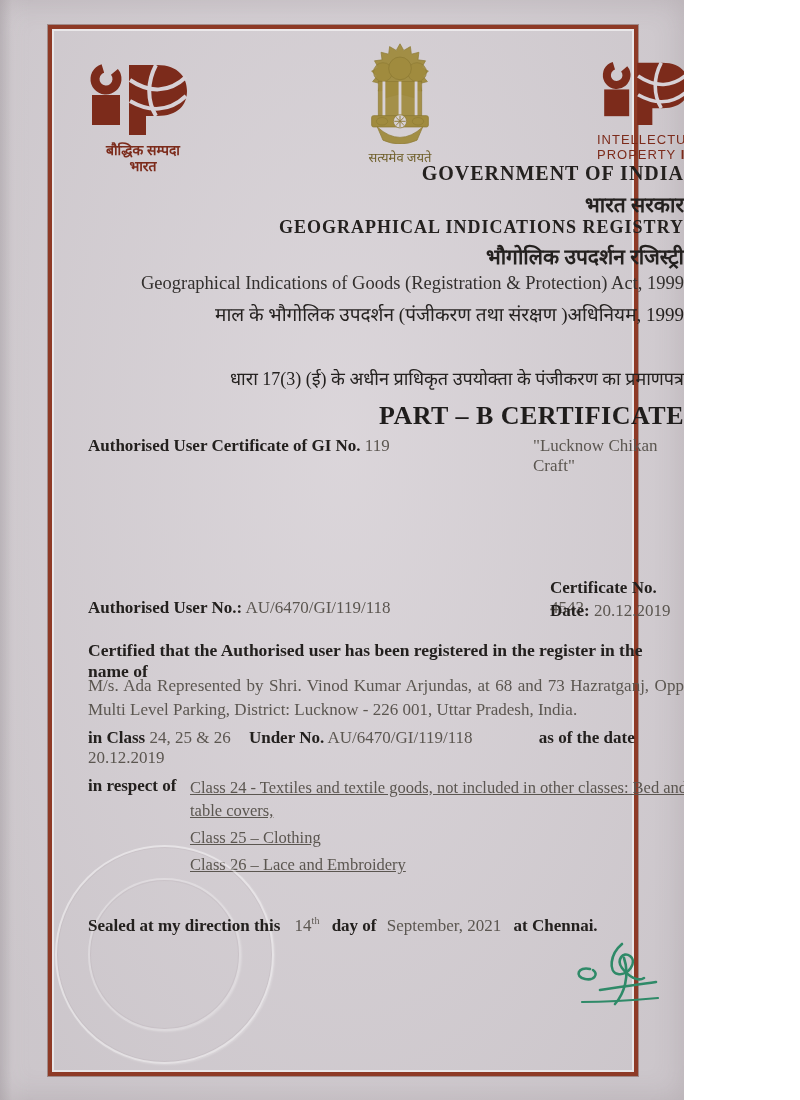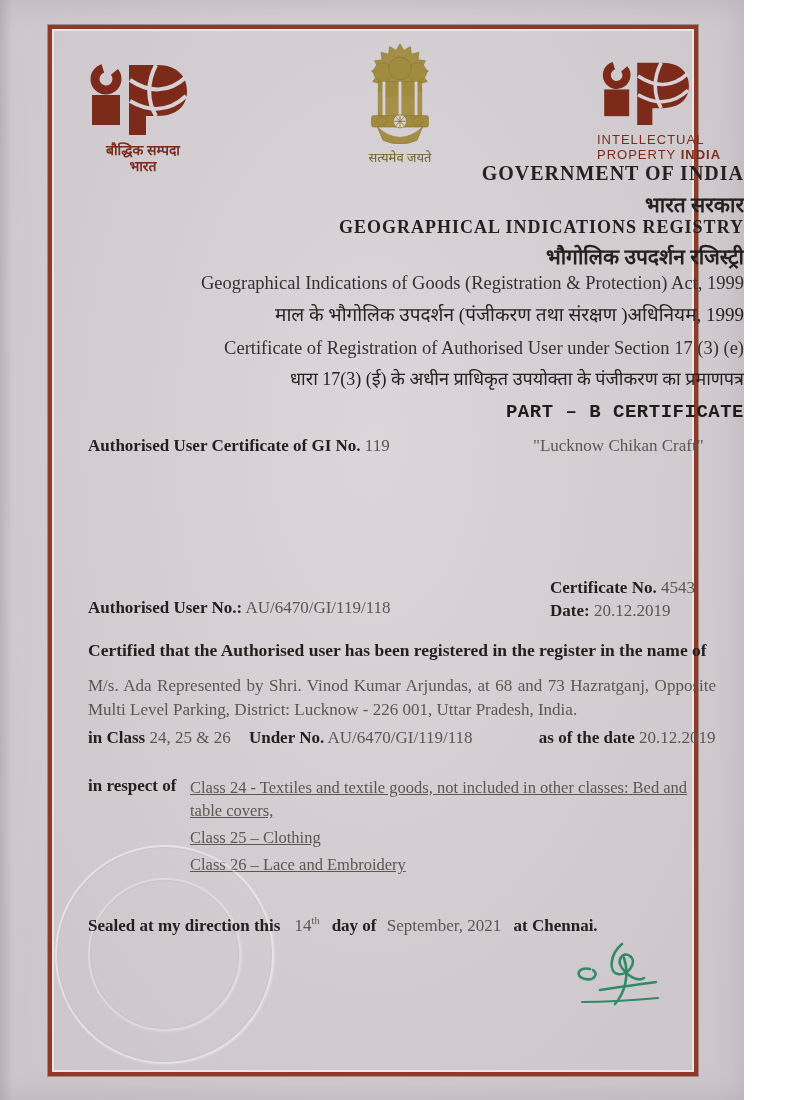--- a/index.html
+++ b/index.html
@@ -1,18 +1,18 @@
 <!DOCTYPE html>
 <html><head>
 <meta charset="utf-8">
 <style>
   html,body{margin:0;padding:0;}
   .page{
     position:relative;
-    width:744px;height:1100px;
+    width:684px;height:1100px;
     background:
       radial-gradient(ellipse at 50% 40%, rgba(255,255,255,0.10), rgba(0,0,0,0.05) 90%),
       linear-gradient(90deg, rgba(0,0,0,0.06) 0, rgba(255,255,255,0.10) 12px, rgba(0,0,0,0) 30px),
       #d7d1d6;
     box-shadow: inset 0 0 30px rgba(90,70,80,0.18);
     overflow:hidden;
     font-family:"Liberation Serif","DejaVu Serif",serif;
     color:#2e2b2a;
   }
   .frame{
@@ -112,24 +112,23 @@
   </div>
 
   <div class="abs center h-en b" style="top:162px;font-size:20px;">GOVERNMENT OF INDIA</div>
   <div class="abs center hindi b" style="top:190px;font-size:21px;">भारत सरकार</div>
   <div class="abs center h-en b" style="top:217px;font-size:18px;">GEOGRAPHICAL INDICATIONS REGISTRY</div>
   <div class="abs center hindi b" style="top:242px;font-size:21px;">भौगोलिक उपदर्शन रजिस्ट्री</div>
 
   <div class="abs center" style="top:273px;font-size:18.5px;color:#33302e;">Geographical Indications of Goods (Registration &amp; Protection) Act, 1999</div>
   <div class="abs center hindi" style="top:301px;font-size:19px;">माल के भौगोलिक उपदर्शन (पंजीकरण तथा संरक्षण )अधिनियम, 1999</div>
 
-  <div class="abs center" style="top:338px;font-size:18.5px;color:#33302e;">Certificate of Registration of Authorised User under Section 17 (3) (e)</div>
   <div class="abs center hindi" style="top:366px;font-size:18px;">धारा 17(3) (ई) के अधीन प्राधिकृत उपयोक्ता के पंजीकरण का प्रमाणपत्र</div>
 
-  <div class="abs center b" style="top:401px;font-size:19px;letter-spacing:0.5px;color:#1f1d1c;font-family:Liberation Mono, monospace;">PART – B CERTIFICATE</div>
+  <div class="abs center b" style="top:401px;font-size:26px;letter-spacing:0.5px;color:#1f1d1c;">PART – B CERTIFICATE</div>
 
   <div class="abs bodyline" style="left:88px;top:436px;">
     <span class="label">Authorised User Certificate of GI No.</span>
     <span class="typed">119</span>
   </div>
   <div class="abs typed" style="left:533px;top:436px;font-size:17px;">"Lucknow Chikan Craft"</div>
 
   <div class="abs bodyline" style="left:550px;top:578px;">
     <span class="label">Certificate No.</span>
     <span class="typed">4543</span>

